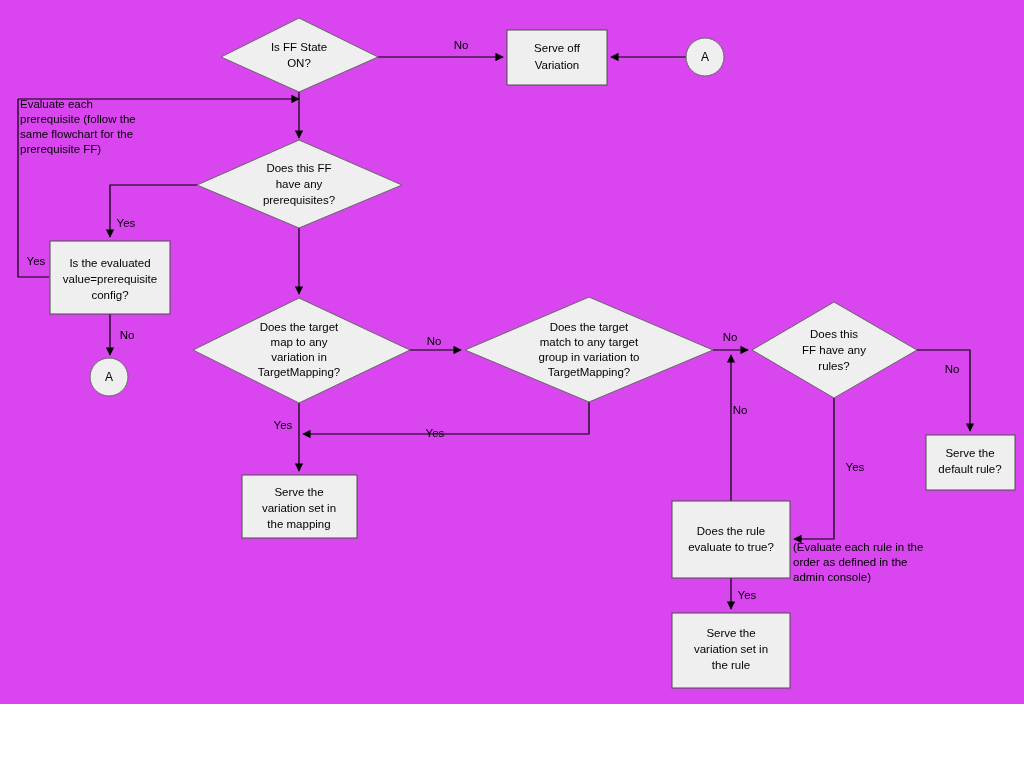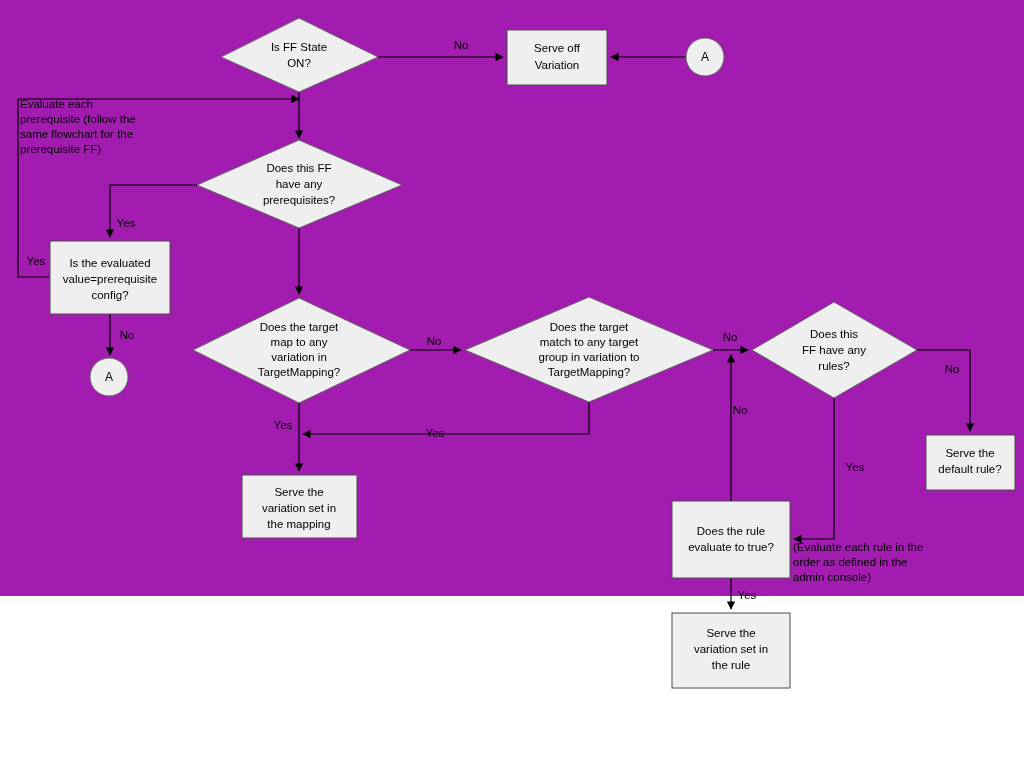--- a/index.html
+++ b/index.html
@@ -10,22 +10,22 @@
   }
   body {
     width: 1024px;
     height: 768px;
     font-family: "Liberation Sans", sans-serif;
     overflow: hidden;
   }
   #canvas {
     position: relative;
     width: 1024px;
-    height: 596px;
-    background: #a21caf;
+    height: 704px;
+    background: #d946ef;
   }
   svg#flow {
     position: absolute;
     left: 0;
     top: 0;
     width: 1024px;
     height: 768px;
   }
   .shape-fill {
     fill: #efefef;

